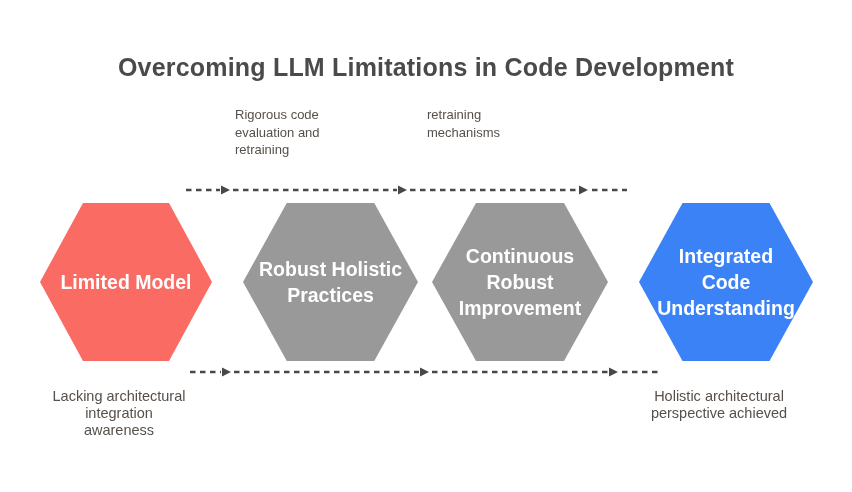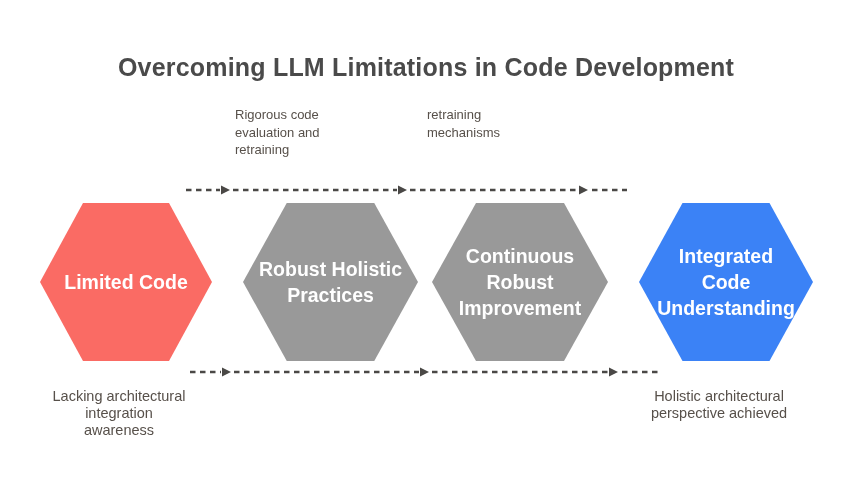--- a/index.html
+++ b/index.html
@@ -110,21 +110,21 @@
       <line x1="234" y1="372" x2="419" y2="372"></line>
       <polygon points="420,367.5 429,372 420,376.5"></polygon>
       <line x1="432" y1="372" x2="608" y2="372"></line>
       <polygon points="609,367.5 618,372 609,376.5"></polygon>
       <line x1="622" y1="372" x2="659" y2="372"></line>
     </g>
   </svg>
 
   <div class="hex hex-1" style="background: rgb(250, 107, 100);">
     <div class="hex-text">
-      <div>Limited Code</div>
+      <div>Limited Model</div>
     </div>
   </div>
 
   <div class="hex hex-2" style="background: rgb(153, 153, 153);">
     <div class="hex-text">
       <div>Robust Holistic</div>
       <div>Practices</div>
     </div>
   </div>
 

